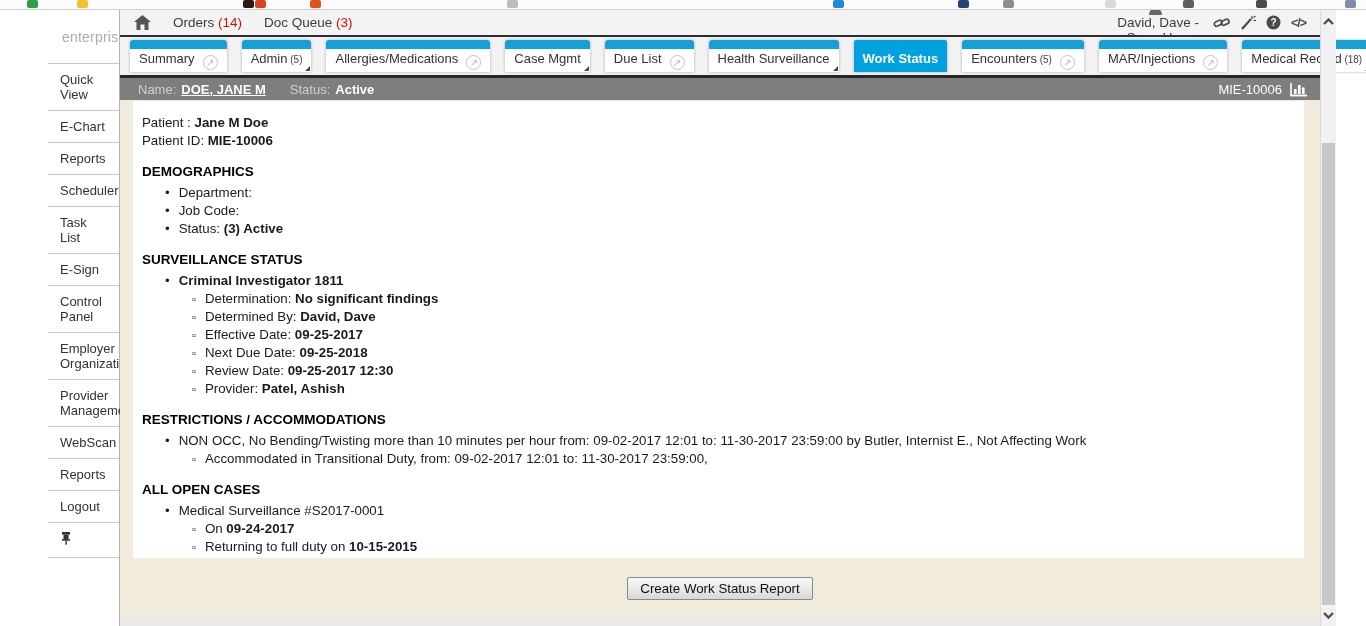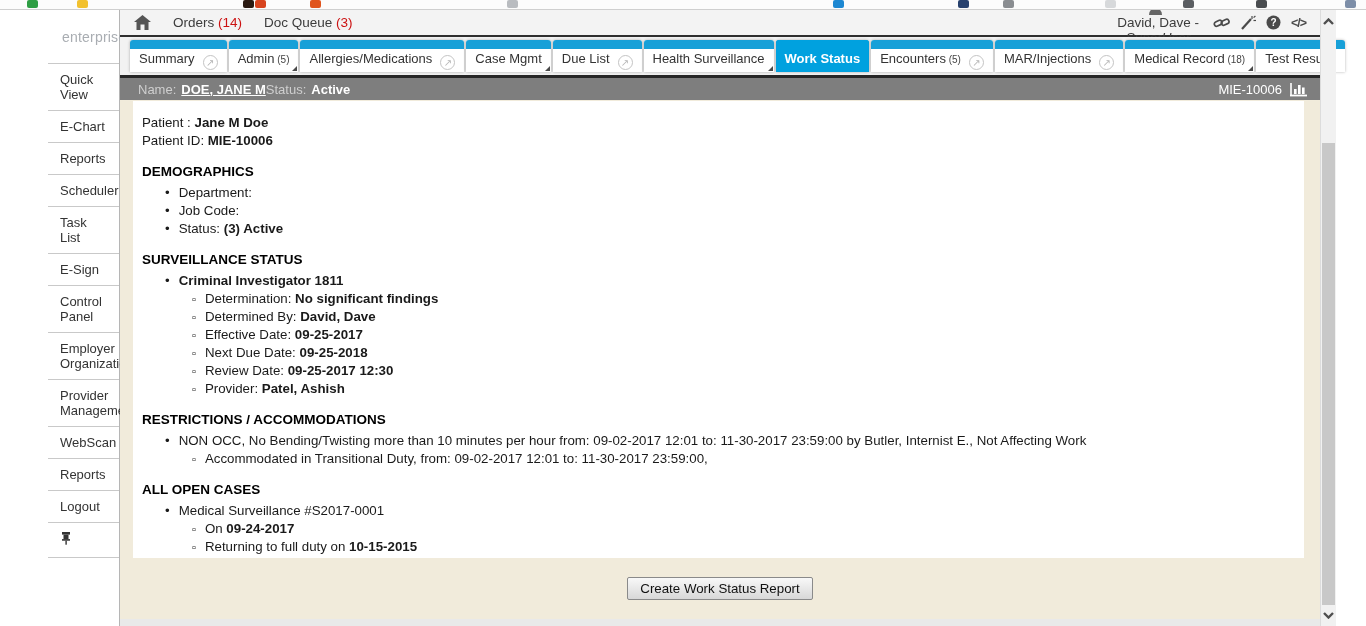--- a/index.html
+++ b/index.html
@@ -35,41 +35,41 @@
   .hnav { margin-right:22px; cursor:pointer; color:#3c3c3c; }
   .hnav .cnt { color:#cc1111; }
   .huser { margin-left:auto; display:flex; align-items:center; color:#3c3c3c;flex-direction:column; }
   .huser .role { font-style:italic; }
   .hicons { display:flex; align-items:center; gap:10px; margin-left:14px; margin-right:4px;}
   .hicon { cursor:pointer; display:flex; align-items:center; }
   .code-ic { font-weight:bold; color:#4a4a4a; font-size:12.5px; letter-spacing:-1px;}
 
   
   .tabrow { height:41px; background:#f2f2f2; border-bottom:3px solid #262626;
-    display:flex; align-items:flex-start; padding:3px 10px 0 10px; gap:2px; }
+    display:flex; align-items:flex-start; padding:3px 10px 0 10px; gap:15px; }
   .tab { position:relative; background:#fff; height:32px; border-radius:3px 3px 0 0;
     box-shadow:0 0 3px rgba(0,0,0,.3); padding:11px 9px 0 9px; font-size:13px;
     color:#333; white-space:nowrap; cursor:pointer; }
   .tab::before { content:""; position:absolute; top:0; left:0; right:0; height:9px;
     background:#17a0d8; border-radius:3px 3px 0 0; }
   .tab.active { background:#00a1df; color:#fff; font-weight:bold; }
   .tab.active::before { background:#00a1df; }
   .tab .cnt { font-size:10px; color:#444; }
   .ext { display:inline-block; width:15px; height:15px; line-height:14px;
     border:1px solid #c4c4c4; border-radius:50%; color:#b5b5b5; font-size:10px;
     text-align:center; margin-left:8px; vertical-align:-3px; background:#fff; }
   .corner { position:absolute; right:1px; bottom:1px; width:0; height:0;
     border-left:5px solid transparent; border-bottom:5px solid #4a4a4a; }
 
   
   .pbar { height:22px; background:#7e7e7e; color:#fff; font-size:13px;
     display:flex; align-items:center; padding:0 12px 0 18px; }
   .plabel { color:#cfcfcf; margin-right:5px; }
   .pval { font-weight:bold; }
-  .pname { text-decoration:underline; cursor:pointer; }
+  .pname { text-decoration:underline; cursor:pointer; margin-right:24px; }
   .pright { margin-left:auto; display:flex; align-items:center; gap:8px; }
 
   
   .content { flex:1; background:#f1ebdb; position:relative; }
   .whitebox { margin:1px 16px 0 13px; height:457px; background:#fff;
     padding:13px 10px 0 9px; font-size:13.3px; line-height:18px; color:#1a1a1a; }
   .pline b { font-weight:bold; }
   .sec-title { font-size:13.5px; font-weight:bold; margin:13px 0 3px 0; color:#000;}
   .li1 { padding-left:23px; }
   .li1 .blt { margin-right:9px; }

